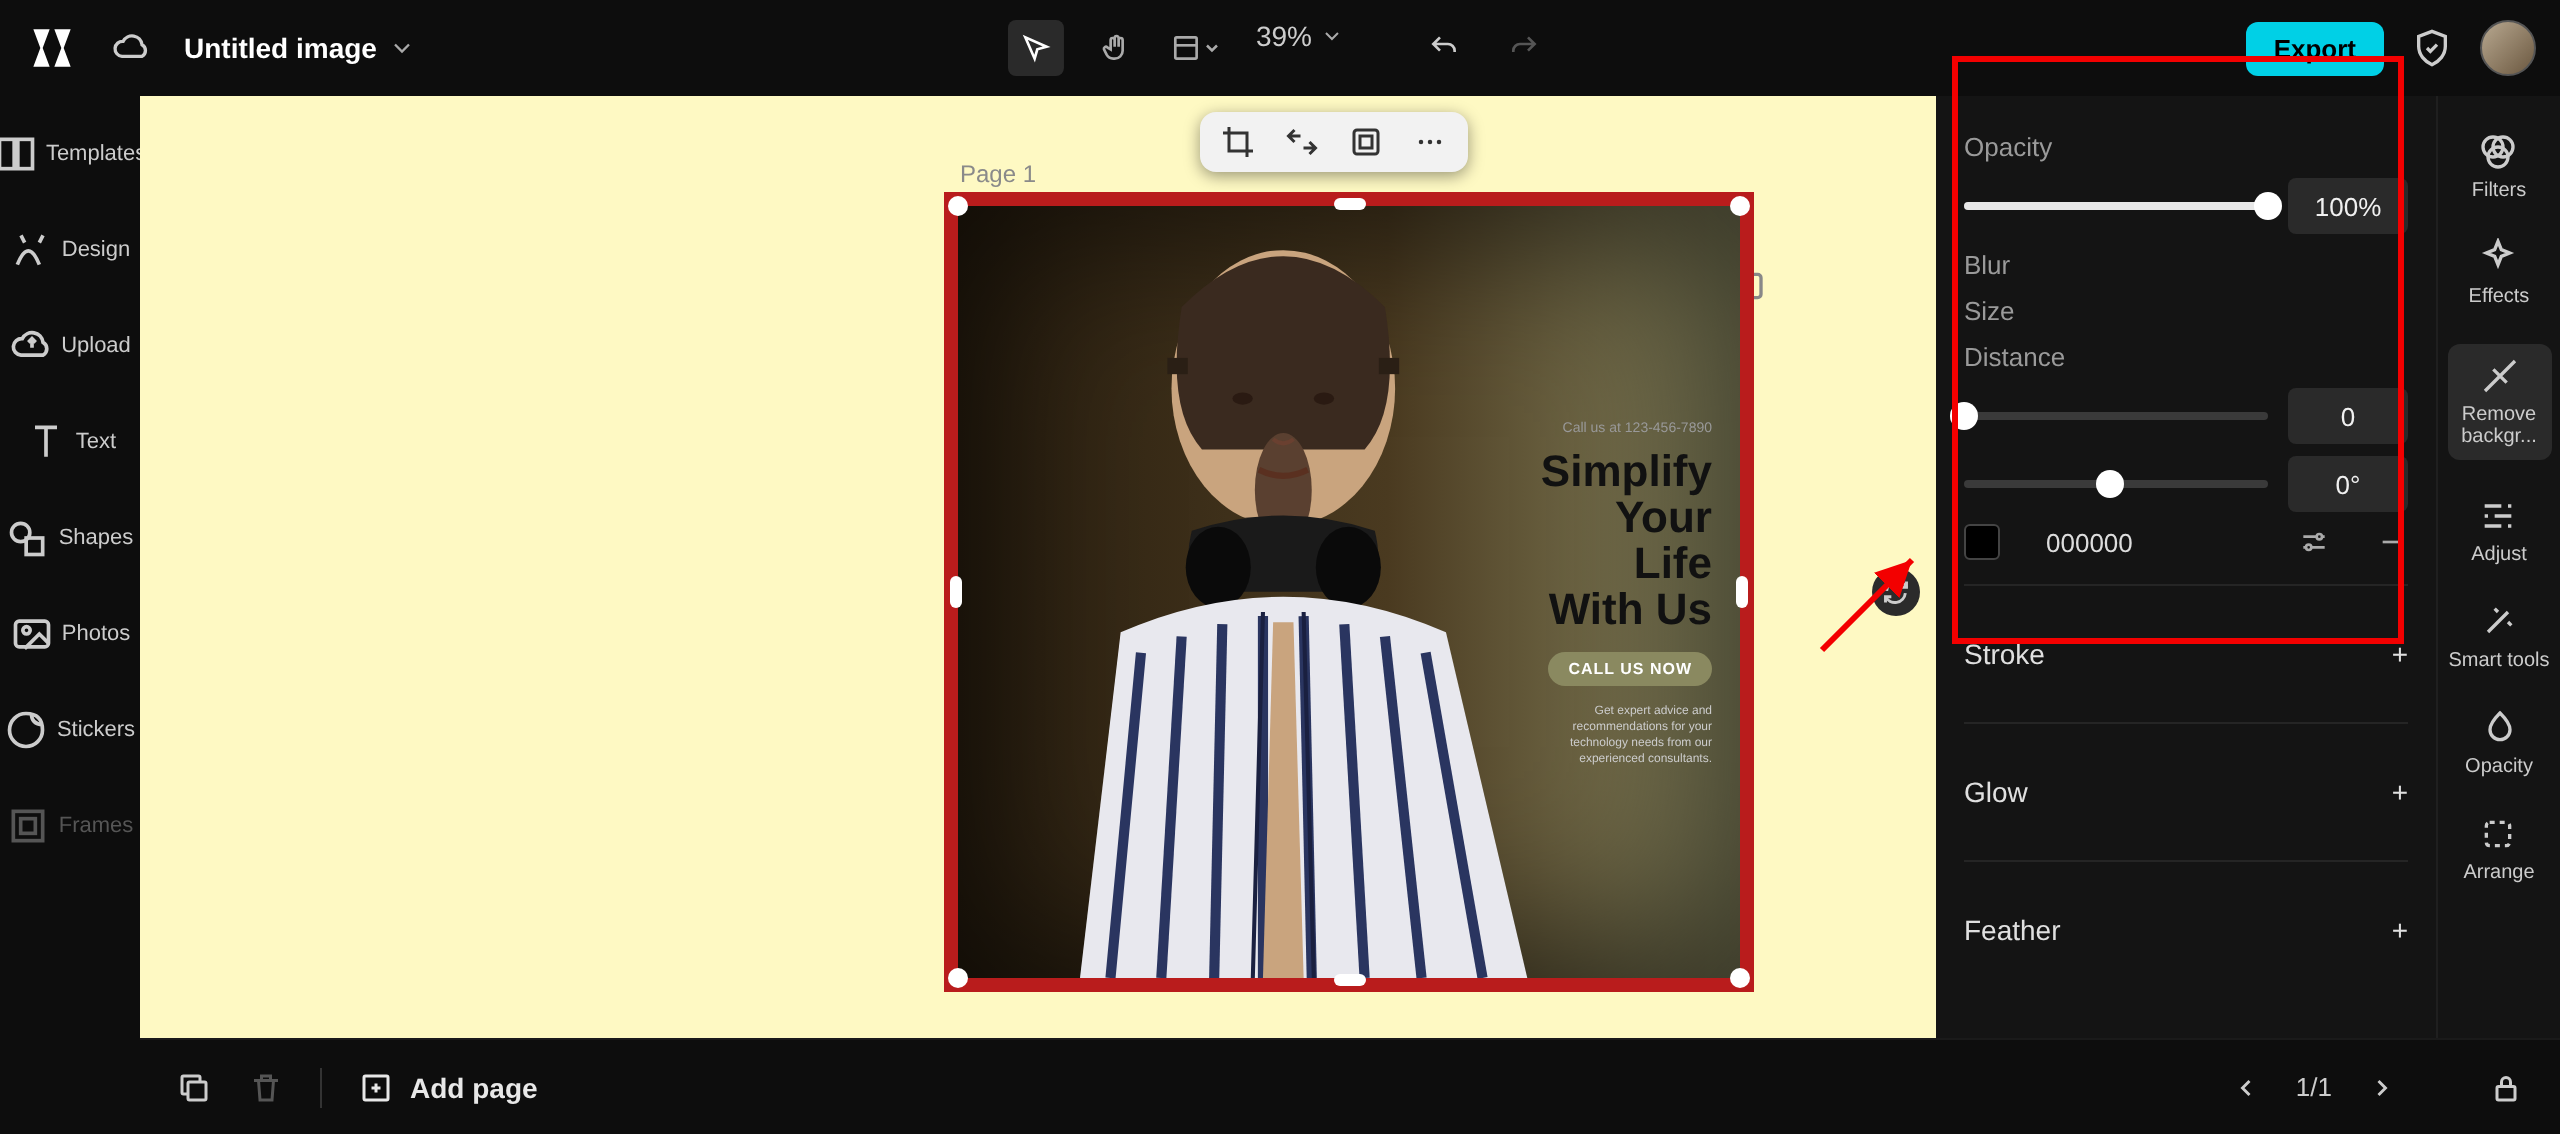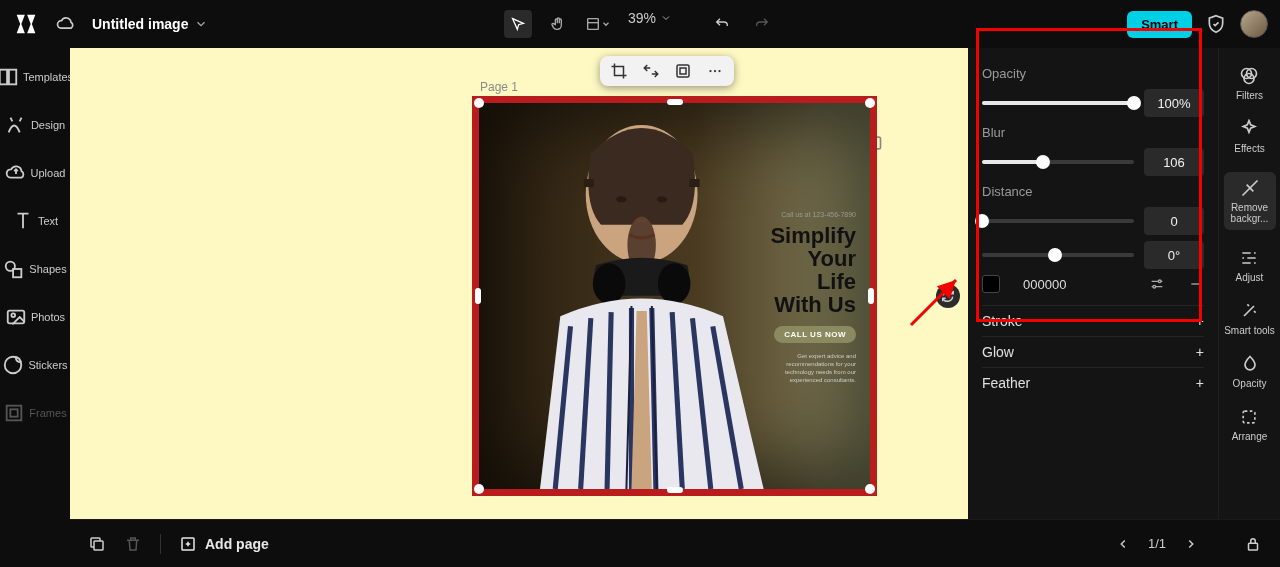--- a/index.html
+++ b/index.html
@@ -36,21 +36,21 @@
   .prop-label { font-size: 13px; color: #9a9a9a; margin-top: 8px; margin-bottom: 8px; }
   .slider-row { display: flex; align-items: center; gap: 10px; margin-bottom: 6px; }
   .slider-track { flex: 1; height: 4px; background: #3a3a3a; border-radius: 2px; position: relative; }
   .slider-fill { position: absolute; left: 0; top: 0; bottom: 0; background: #e8e8e8; border-radius: 2px; }
   .slider-thumb { position: absolute; width: 14px; height: 14px; background: #fff; border-radius: 50%; top: 50%; transform: translate(-50%, -50%); }
   .val-box { width: 60px; height: 28px; background: #2a2a2a; border-radius: 4px; display: flex; align-items: center; justify-content: center; font-size: 13px; color: #f0f0f0; text-align: right; }
   .hex-row { display: flex; align-items: center; gap: 23px; margin-top: 4px; margin-bottom: 12px; }
   .swatch { width: 18px; height: 18px; background: #000; border: 1px solid #444; border-radius: 3px; }
   .hex-text { font-size: 13px; color: #ddd; flex: 1; }
   .hex-ctrl { color: #aaa; cursor: pointer; }
-  .section-row { display: flex; align-items: center; justify-content: space-between; padding: 7px 0; border-top: 1px solid #252525; }
+  .section-row { display: flex; align-items: center; justify-content: space-between; padding: 26px 0; border-top: 1px solid #252525; }
   .section-row span { font-size: 14px; color: #e0e0e0; font-weight: 500; }
   .plus-ic { color: #ccc; font-size: 18px; }
 
   
   .redbox { position: absolute; border: 3px solid #f30000; pointer-events: none; }
 
   
   .canvas-area { position: absolute; left: 70px; right: 312px; top: 48px; bottom: 48px; background: #fef9c3; }
   .page-label { position: absolute; left: 410px; top: 32px; font-size: 12px; color: #8a8a8a; }
   .sel-box { position: absolute; left: 402px; top: 48px; width: 405px; height: 400px; border: 7px solid #b91c1c; }
@@ -132,21 +132,21 @@
         </svg>
       </div>
     <div class="tool-btn">
         <svg viewBox="0 0 24 24" width="16" height="16" fill="none" stroke="#555" stroke-width="2">
           <path d="M15 14l5-5-5-5M20 9H9a5 5 0 00-5 5v1"></path>
         </svg>
       </div>
   </div>
 
   <div class="top-right">
-    <div class="export-btn">Smart</div>
+    <div class="export-btn">Export</div>
     <svg width="20" height="20" viewBox="0 0 24 24" fill="none" stroke="#ccc" stroke-width="2">
         <path d="M12 2l8 3v6c0 5-3.5 9-8 11-4.5-2-8-6-8-11V5l8-3z"></path>
         <path d="M9 12l2 2 4-4"></path>
       </svg>
     <div class="avatar"></div>
   </div>
 </div>
 
 <div class="left-rail">
   <div class="rail-item">
@@ -291,27 +291,21 @@
 <div class="props">
   <div class="prop-label">Opacity</div>
   <div class="slider-row">
     <div class="slider-track">
         <div class="slider-fill" style="width:100%"></div>
         <div class="slider-thumb" style="left:100%"></div>
       </div>
     <div class="val-box">100%</div>
   </div>
   <div class="prop-label">Blur</div>
-  <div class="slider-row">
-    <div class="slider-track">
-        <div class="slider-fill" style="width:40%"></div>
-        <div class="slider-thumb" style="left:40%"></div>
-      </div>
-    <div class="val-box">106</div>
-  </div>
+  <div class="prop-label">Size</div>
   <div class="prop-label">Distance</div>
   <div class="slider-row">
     <div class="slider-track">
         <div class="slider-fill" style="width:0%"></div>
         <div class="slider-thumb" style="left:0%"></div>
       </div>
     <div class="val-box">0</div>
   </div>
   <div class="slider-row">
     <div class="slider-track">

